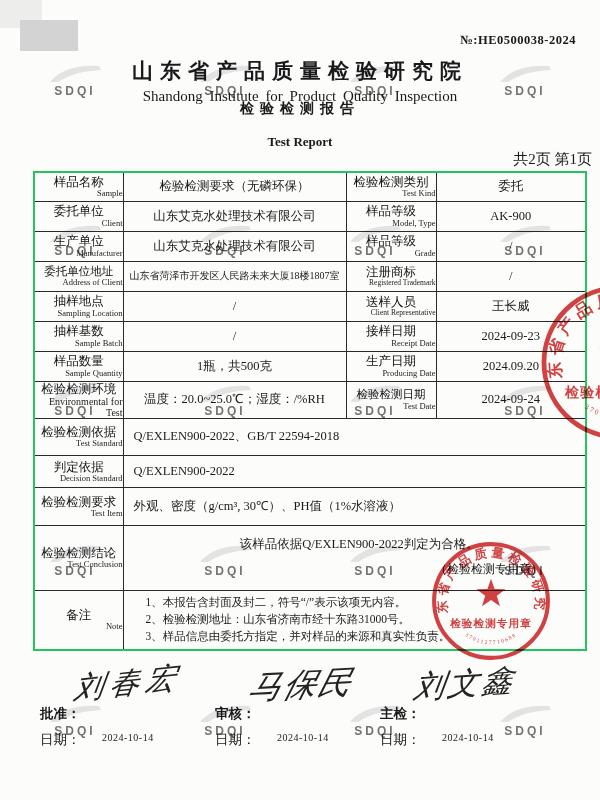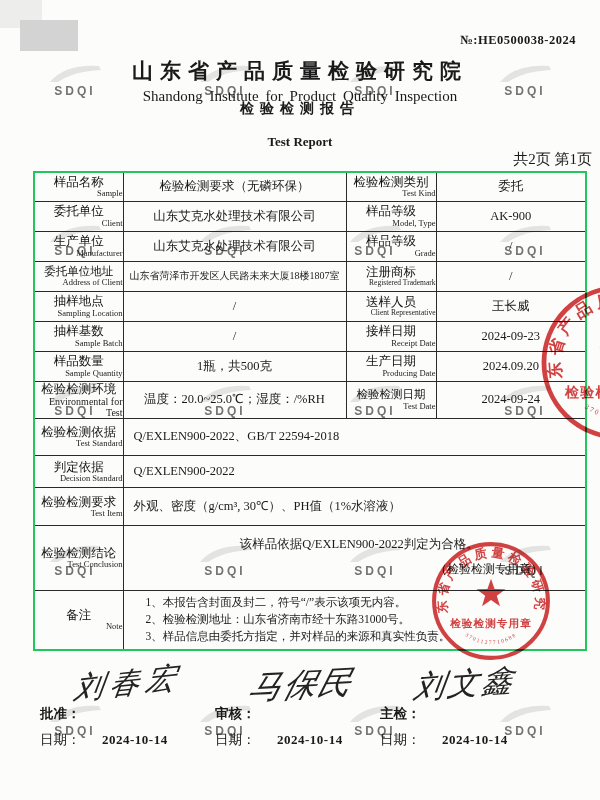--- a/index.html
+++ b/index.html
@@ -42,21 +42,21 @@
   
   .seal { position:absolute; z-index:3; mix-blend-mode:multiply; opacity:.9; }
   #seal-big { left:428px; top:538px; }
   #seal-partial { left:536px; top:280px; }
 
   
   .appr-block { position:absolute; top:665px; width:185px; z-index:2; }
   #appr-0 { left:40px; } #appr-1 { left:215px; } #appr-2 { left:380px; }
   .role { position:absolute; left:0; top:20px; font-size:13.5px; font-weight:bold;margin-top:20px; }
   .date-label { position:absolute; left:0; top:66px; font-size:13.5px; font-weight:normal; }
-  .date-val { position:absolute; left:62px; top:67px; font-size:13px; letter-spacing:.5px;font-weight:bold; }
+  .date-val { position:absolute; left:62px; top:67px; font-size:10px; letter-spacing:.5px; }
   .sig { position:absolute; left:34px; top:-2px; font-size:30px; color:#232323; white-space:nowrap;
          transform:rotate(-6deg) skewX(-14deg); font-style:italic; letter-spacing:6px; }
   #appr-1 .sig { font-size:33px; transform:rotate(-3deg) skewX(-18deg); letter-spacing:2px; }
   #appr-2 .sig { font-size:31px; transform:rotate(-4deg) skewX(-12deg); letter-spacing:3px; }
 </style>
 </head>
 <body>
 
 <div id="wm">
 

